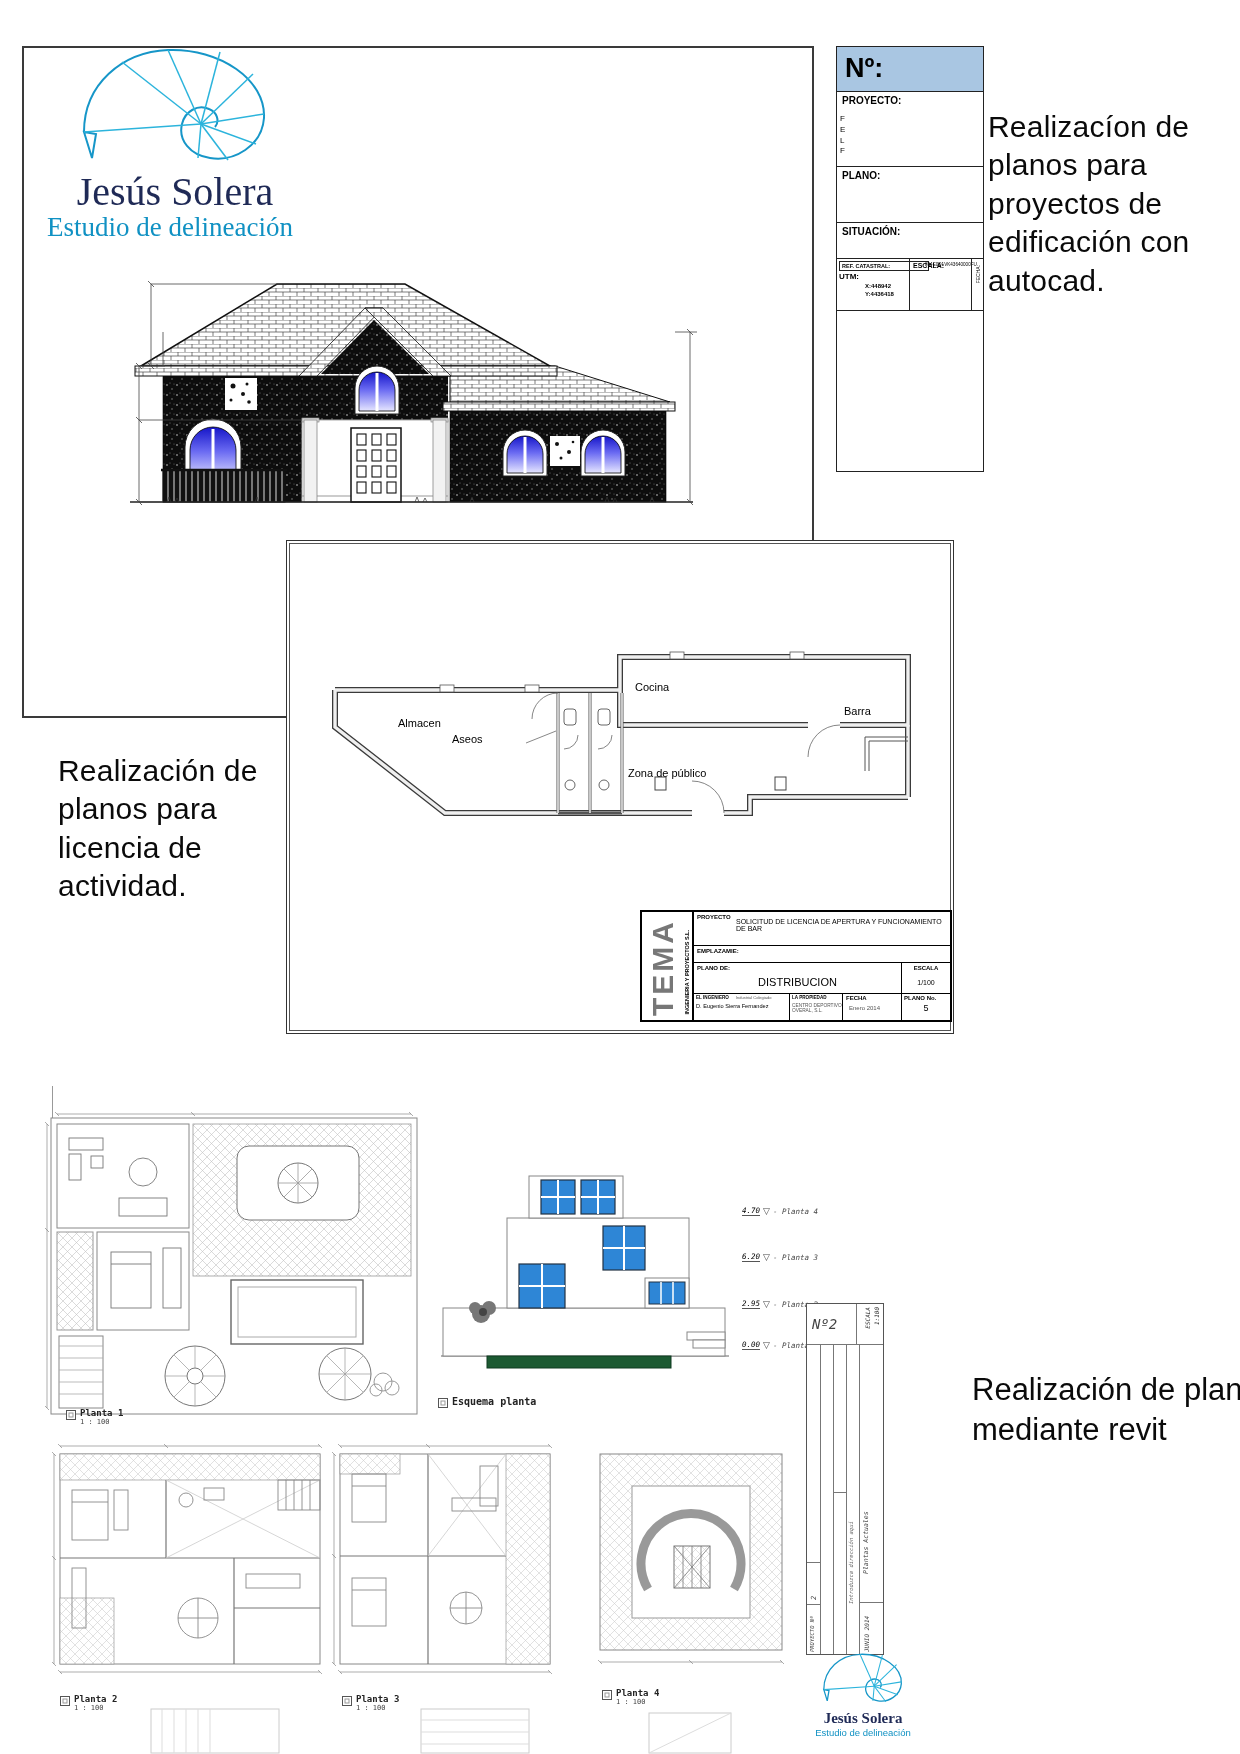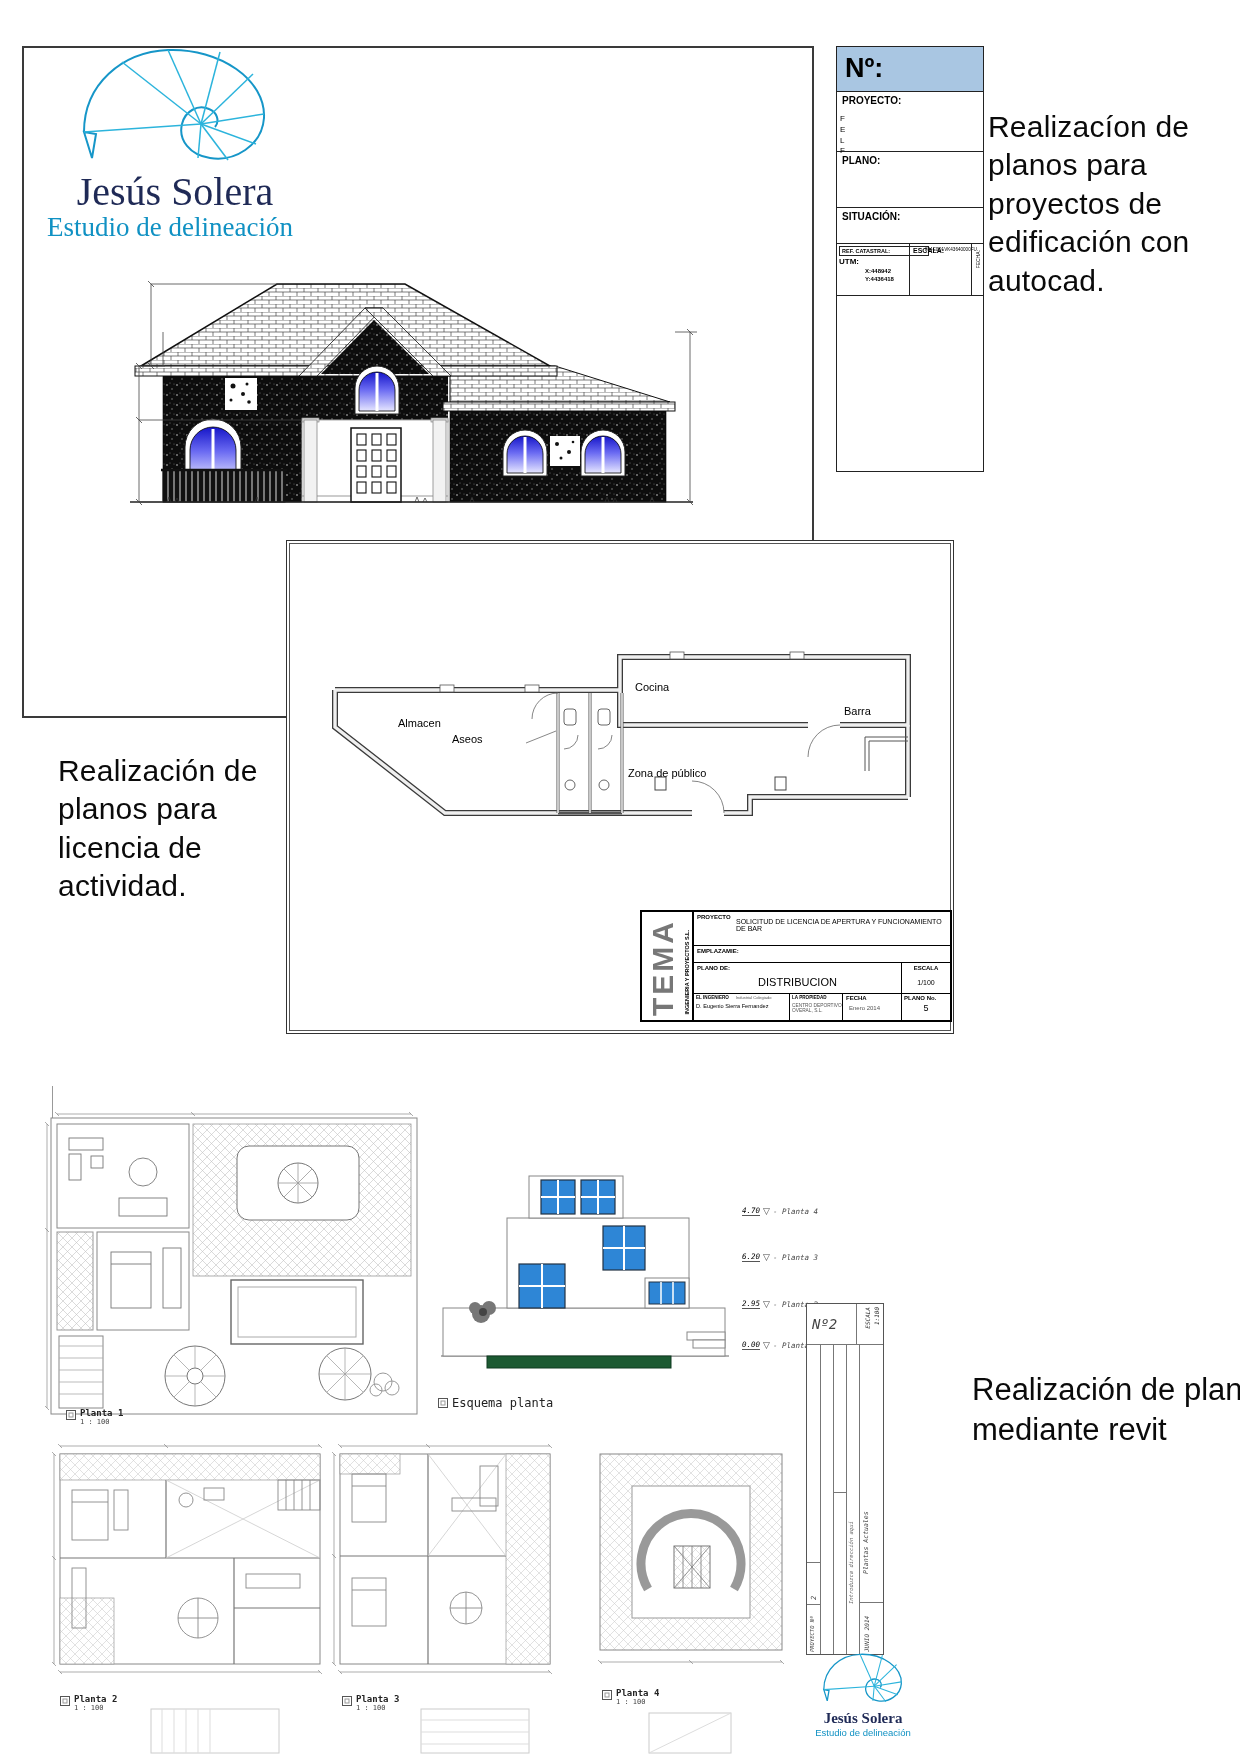--- a/index.html
+++ b/index.html
@@ -188,21 +188,21 @@
       <line x1="34" y1="230" x2="58" y2="230"></line>
         <line x1="58" y1="60" x2="58" y2="94"></line>
       <line x1="585" y1="60" x2="585" y2="230"></line>
         <line x1="570" y1="60" x2="592" y2="60"></line>
       <path d="M43,91 l6,6 M43,9 l6,6 M31,91 l6,6 M31,145 l6,6 M31,227 l6,6 M582,57 l6,6 M582,227 l6,6"></path>
     </g>
   </svg>
 
   <div class="abs tb1" style="left:836px;top:46px;width:146px;height:424px;">
     <div class="hdr">Nº:</div>
-    <div class="row" style="height:60px;">
+    <div class="row" style="height:75px;">
       <div class="lab">PROYECTO:</div>
       <div class="prelike" style="position:absolute;left:3px;top:22px;font-size:8px;line-height:1.35;">F
 E
 L
 F</div>
     </div>
     <div class="row" style="height:56px;">
         <div class="lab">PLANO:</div>
       </div>
     <div class="row" style="height:36px;">
@@ -460,21 +460,21 @@
     <g fill="#777">
       <circle cx="46" cy="152" r="9"></circle>
         <circle cx="54" cy="146" r="7"></circle>
         <circle cx="40" cy="146" r="6"></circle>
       <circle cx="48" cy="150" r="4" fill="#444"></circle>
     </g>
   </svg>
 
   <div class="abs plan-label" style="left:438px;top:1396px;">
     <div class="plan-sq"></div>
-    <div class="plan-name" style="font-weight:normal;font-size:12px;">Esquema planta</div>
+    <div class="plan-name" style="font-weight:bold;font-size:10px;">Esquema planta</div>
   </div>
 
   <div class="abs lv-row" style="left:742px;top:1206px;">
     <span class="lv-val">4.70</span>
       <span class="lv-tri">▽</span>
     <span class="lv-name cad">Planta 4</span>
   </div>
   <div class="abs lv-row" style="left:742px;top:1252px;">
     <span class="lv-val">6.20</span>
       <span class="lv-tri">▽</span>

